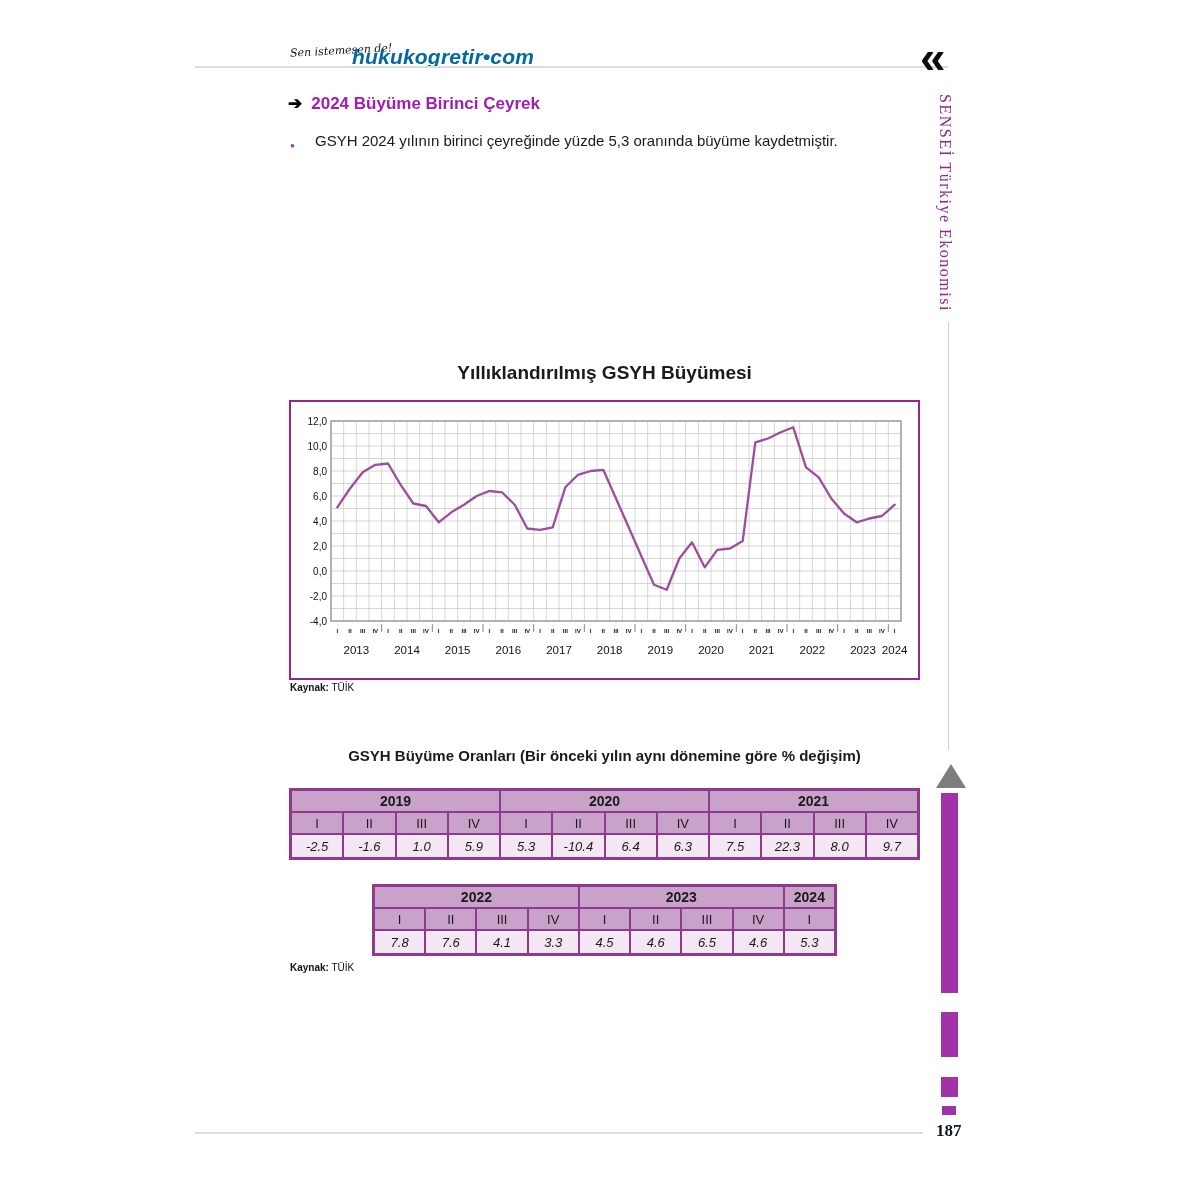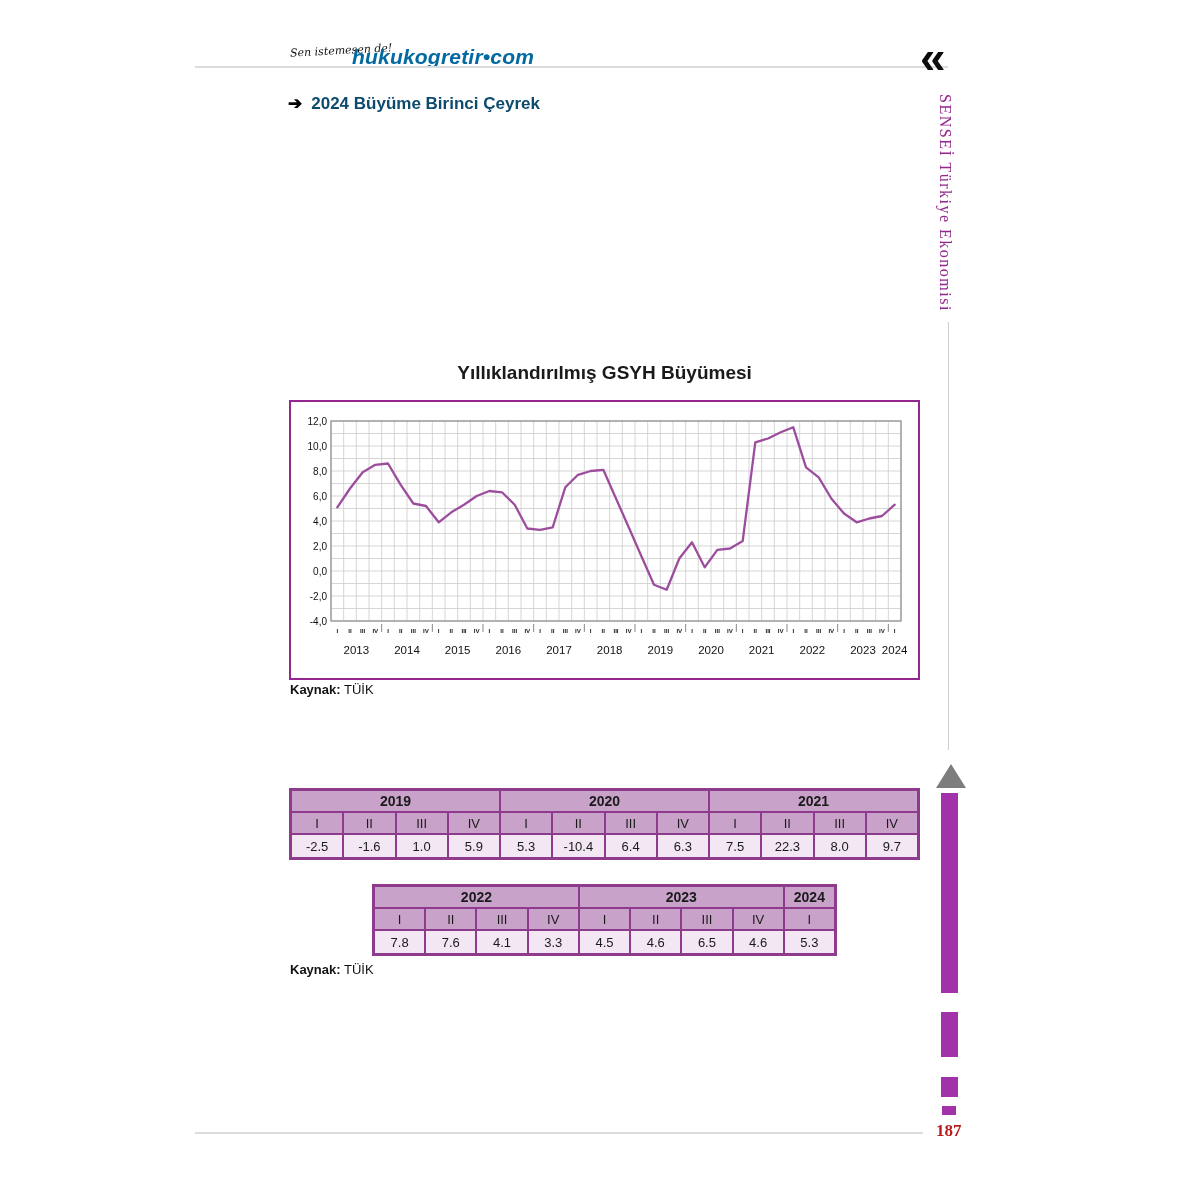--- a/index.html
+++ b/index.html
@@ -16,48 +16,48 @@
           font-family:"Liberation Serif",serif;font-size:16px;letter-spacing:1.5px;color:#93278f;}
   .vline{position:absolute;left:948px;top:322px;width:1px;height:428px;background:#cfcfcf;}
   .triangle{position:absolute;left:936px;top:764px;width:0;height:0;
             border-left:15px solid transparent;border-right:15px solid transparent;border-bottom:24px solid #7d7d7d;}
   .bar{position:absolute;left:941px;width:17px;background:#a232a8;}
   .bar1{top:793px;height:200px;}
   .bar2{top:1012px;height:45px;}
   .bar3{top:1077px;height:20px;}
   .bar4{top:1106px;height:9px;left:942px;width:14px;}
   .footline{position:absolute;left:195px;top:1132px;width:728px;height:2px;background:#dcdcdc;}
-  .pagenum{position:absolute;left:936px;top:1121px;font-family:"Liberation Serif",serif;font-weight:bold;font-size:17px;color:#b91c1c;}
+  .pagenum{position:absolute;left:936px;top:1121px;font-family:"Liberation Serif",serif;font-weight:bold;font-size:17px;color:#0f172a;}
   
   .heading{position:absolute;left:288px;top:93px;font-size:17px;font-weight:bold;}
   .heading .arrow{color:#000;margin-right:9px;}
-  .heading .htext{color:#0c4a6e;}
+  .heading .htext{color:#a21caf;}
   
   .bullets{position:absolute;left:288px;top:130px;width:638px;margin:0;padding:0;list-style:none;}
   .bullets li{position:relative;padding-left:27px;margin-bottom:14px;font-size:15px;line-height:21.5px;text-align:justify;}
   .bullets li::before{content:"●";position:absolute;left:2px;top:5px;font-size:8px;color:#9a3a9a;}
   
   .chart-title{position:absolute;left:289px;top:362px;width:631px;text-align:center;font-size:19px;font-weight:bold;}
   .chart-box{position:absolute;left:289px;top:400px;width:631px;height:280px;
              border:2px solid #93278f;box-sizing:border-box;background:#fff;}
   .chart-box svg{display:block;}
-  .kaynak{position:absolute;font-size:13px;color:#111;}
+  .kaynak{position:absolute;font-size:10px;color:#111;}
   .k1{left:290px;top:682px;}
   .k2{left:290px;top:962px;}
   .kaynak .kl{font-weight:bold;}
   
   .tables-title{position:absolute;left:289px;top:747px;width:631px;text-align:center;font-size:15px;font-weight:bold;}
   .gtable{position:absolute;display:grid;grid-template-rows:22px 22px 24px;
           border:2px solid #8e3b8e;box-sizing:border-box;}
   #table1{left:289px;top:788px;width:631px;}
   #table2{left:372px;top:884px;width:465px;}
   .tc{display:flex;align-items:center;justify-content:center;border:1px solid #8e3b8e;box-sizing:border-box;}
   .tc.year{background:#c9a2c9;font-weight:bold;font-size:14px;}
   .tc.q{background:#c9a2c9;font-size:13px;}
-  .tc.v{background:#f2e7f2;font-size:13px;}
+  .tc.v{background:#f2e7f2;font-size:13px;font-style:italic;}
 </style>
 </head>
 <body>
 
 <div class="page">
 
   <div class="hdr-script">Sen istemesen de!</div>
   <div class="hdr-logo">hukukogretir•com</div>
   <div class="hdr-line"></div>
 
@@ -70,20 +70,21 @@
   <div class="bar bar3"></div>
   <div class="bar bar4"></div>
   <div class="footline"></div>
   <div class="pagenum">187</div>
 
   <div class="heading">
     <span class="arrow">➔</span><span class="htext">2024 Büyüme Birinci Çeyrek</span>
   </div>
 
   <ul class="bullets">
+    <li>GSYH 2024 yılının birinci çeyreğinde yüzde 5,3 oranında büyüme kaydetmiştir.</li>
   </ul>
 
   <div class="chart-title">Yıllıklandırılmış GSYH Büyümesi</div>
   <div class="chart-box">
     <svg id="chart-svg" width="627" height="276" viewBox="0 0 627 276">
         <line x1="40" y1="219" x2="610" y2="219" stroke="#cbcbcb" stroke-width="0.8"></line>
         <line x1="40" y1="206.5" x2="610" y2="206.5" stroke="#cbcbcb" stroke-width="0.8"></line>
         <line x1="40" y1="194" x2="610" y2="194" stroke="#cbcbcb" stroke-width="0.8"></line>
         <line x1="40" y1="181.5" x2="610" y2="181.5" stroke="#cbcbcb" stroke-width="0.8"></line>
         <line x1="40" y1="169" x2="610" y2="169" stroke="#cbcbcb" stroke-width="0.8"></line>
@@ -224,20 +225,21 @@
         <text x="572.00" y="252" text-anchor="middle" font-size="11.5" fill="#111" font-family="Liberation Sans, sans-serif">2023</text>
         <text x="603.67" y="252" text-anchor="middle" font-size="11.5" fill="#111" font-family="Liberation Sans, sans-serif">2024</text>
         <polyline points="46.3,105.3 59.0,86.5 71.7,70.3 84.3,62.8 97.0,61.5 109.7,82.8 122.3,101.5 135.0,104.0 147.7,120.3 160.3,110.3 173.0,102.7 185.7,94.0 198.3,89.0 211.0,90.3 223.7,102.7 236.3,126.5 249.0,127.8 261.7,125.3 274.3,85.3 287.0,72.8 299.7,69.0 312.3,67.8 325.0,96.5 337.7,125.3 350.3,154.0 363.0,182.8 375.7,187.8 388.3,156.5 401.0,140.3 413.7,165.3 426.3,147.8 439.0,146.5 451.7,139.0 464.3,40.3 477.0,36.5 489.7,30.3 502.3,25.3 515.0,65.3 527.7,75.3 540.3,96.5 553.0,111.5 565.7,120.3 578.3,116.5 591.0,114.0 603.7,102.7" fill="none" stroke="#9d4d9d" stroke-width="2.3" stroke-linejoin="round" stroke-linecap="round"></polyline>
       </svg>
   </div>
   <div class="kaynak k1">
     <span class="kl">Kaynak:</span>
     <span>TÜİK</span>
   </div>
 
+  <div class="tables-title">GSYH Büyüme Oranları (Bir önceki yılın aynı dönemine göre % değişim)</div>
   <div class="gtable" id="table1" style="grid-template-columns: repeat(12, 1fr);">
       <div class="tc year" style="grid-column: span 4;">2019</div>
       <div class="tc year" style="grid-column: span 4;">2020</div>
       <div class="tc year" style="grid-column: span 4;">2021</div>
       <div class="tc q">I</div>
       <div class="tc q">II</div>
       <div class="tc q">III</div>
       <div class="tc q">IV</div>
       <div class="tc q">I</div>
       <div class="tc q">II</div>

